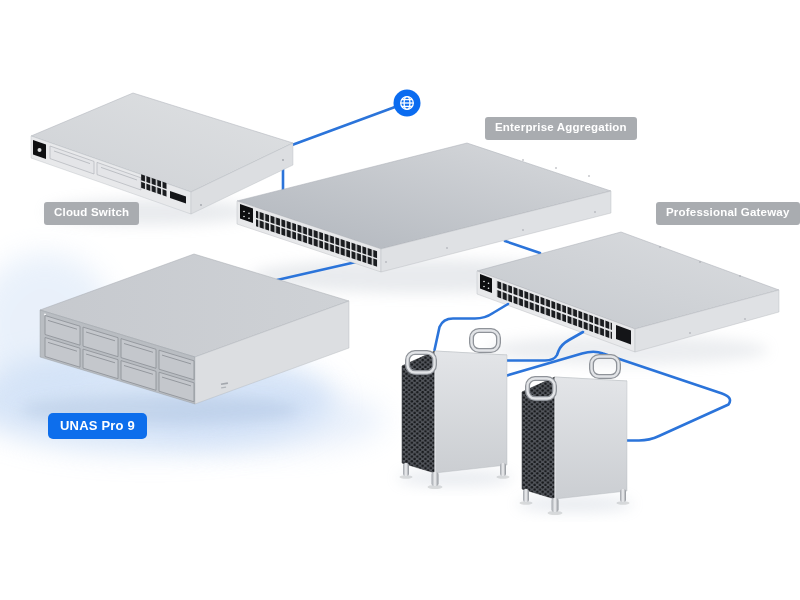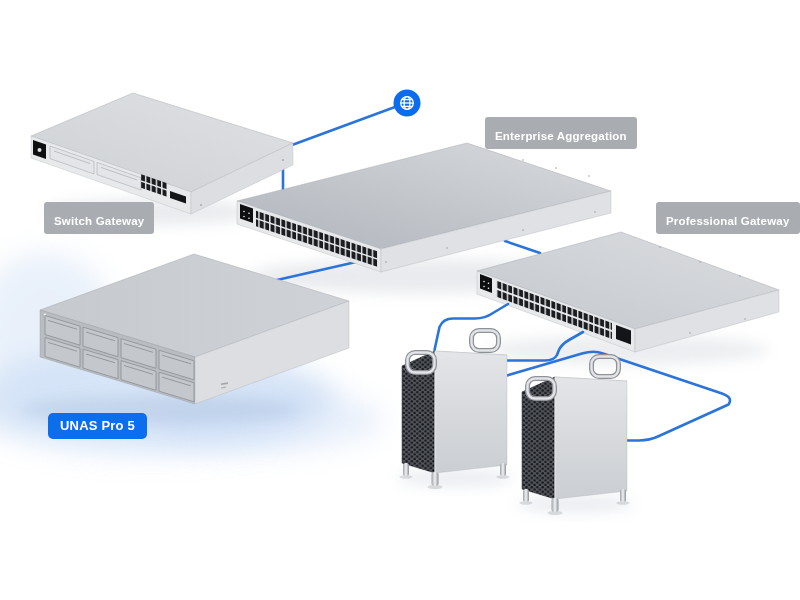--- a/index.html
+++ b/index.html
@@ -1,20 +1,20 @@
 <!DOCTYPE html>
 <html><head>
 <meta charset="utf-8">
 <style>
   html,body{margin:0;padding:0;background:#fff;}
   .stage{position:relative;width:800px;height:600px;background:#ffffff;overflow:hidden;
          font-family:"Liberation Sans",sans-serif;}
   .stage svg{position:absolute;left:0;top:0;}
   .badge{position:absolute;color:#fff;white-space:nowrap;line-height:1;}
-  .badge.gray{background:#a9acb0;font-size:11.5px;font-weight:600;padding:14px 10px 6px;
+  .badge.gray{background:#a9acb0;font-size:11.5px;font-weight:600;padding:5px 10px 6px;
               border-radius:3px;letter-spacing:.2px;}
   .badge.blue{background:#0d6eec;font-size:13px;font-weight:700;padding:6px 12px 7px;
               border-radius:5px;letter-spacing:.2px;}
   #badge-cloud-gateway{left:44px;top:202px;}
   #badge-enterprise-aggregation{left:485px;top:117px;}
   #badge-professional-switch{left:656px;top:202px;}
   #badge-unas{left:48px;top:413px;}
 </style>
 </head>
 <body>
@@ -201,17 +201,17 @@
     <g fill="none" stroke="#ffffff" stroke-width="1.3">
       <circle cx="407" cy="103" r="6.3"></circle>
       <ellipse cx="407" cy="103" rx="2.9" ry="6.3"></ellipse>
       <line x1="400.7" y1="103" x2="413.3" y2="103"></line>
       <line x1="401.9" y1="99.6" x2="412.1" y2="99.6"></line>
       <line x1="401.9" y1="106.4" x2="412.1" y2="106.4"></line>
     </g>
   </g>
 </svg>
 
-<div class="badge gray" id="badge-cloud-gateway">Switch Gateway</div>
+<div class="badge gray" id="badge-cloud-gateway">Cloud Switch</div>
 <div class="badge gray" id="badge-enterprise-aggregation">Enterprise Aggregation</div>
 <div class="badge gray" id="badge-professional-switch">Professional Gateway</div>
-<div class="badge blue" id="badge-unas">UNAS Pro 5</div>
+<div class="badge blue" id="badge-unas">UNAS Pro 9</div>
 </div>
 
 </body></html>

